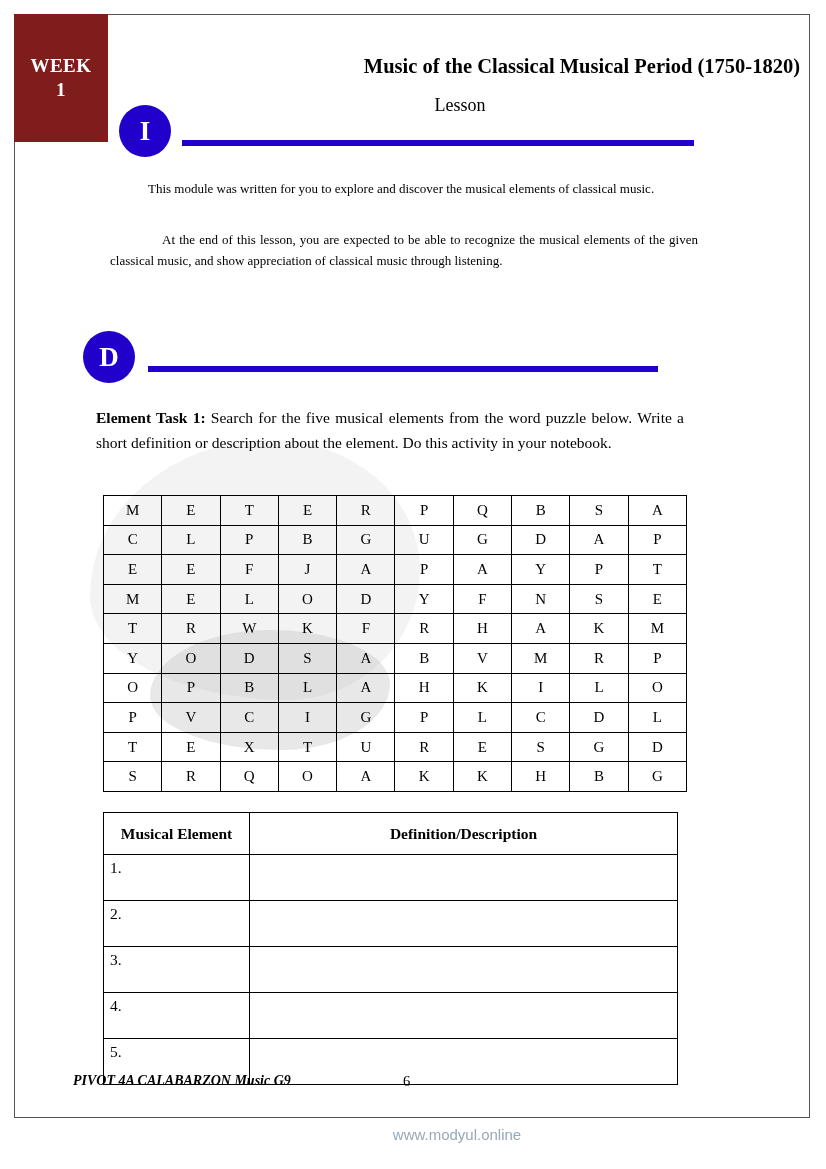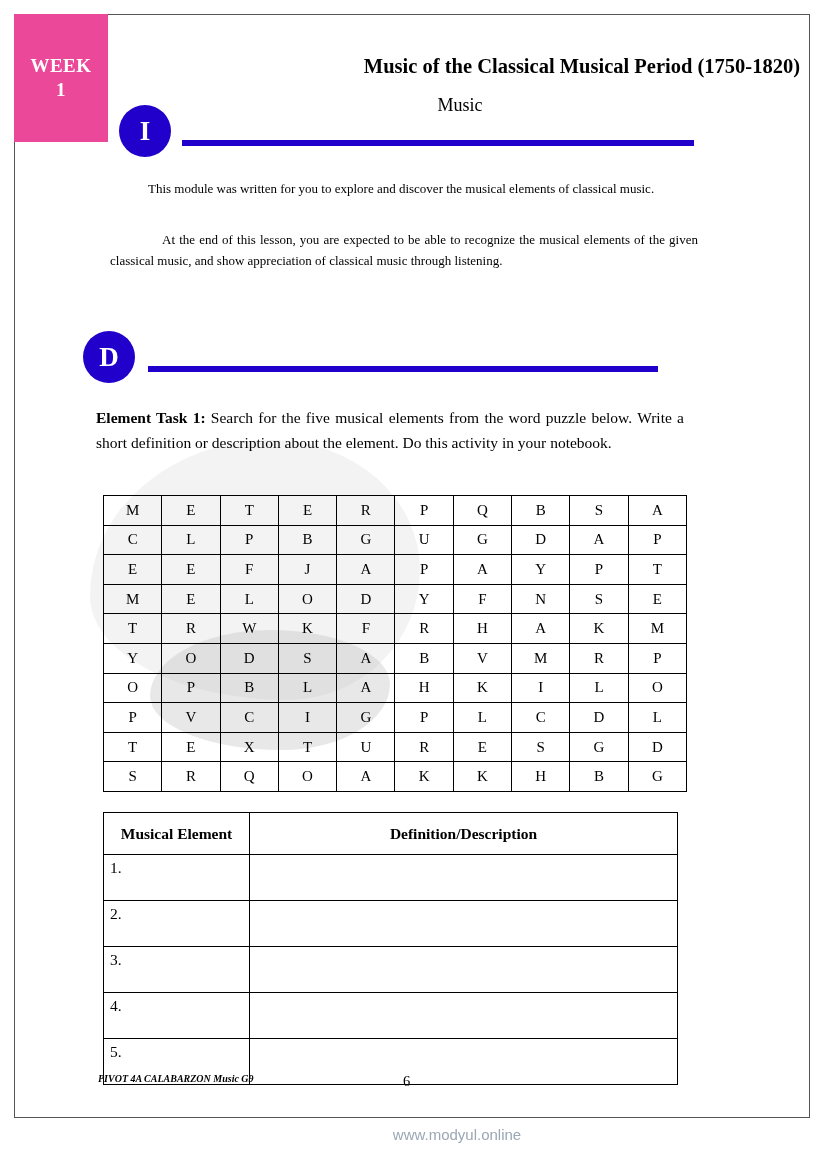--- a/index.html
+++ b/index.html
@@ -27,21 +27,21 @@
     box-sizing: border-box;
   }
 
   
   .week-badge {
     position: absolute;
     left: 14px;
     top: 14px;
     width: 94px;
     height: 128px;
-    background: #ec4899;
+    background: #7f1d1d;
     color: #ffffff;
     font-family: "Liberation Serif", serif;
     font-weight: bold;
     font-size: 19px;
     letter-spacing: 0.5px;
     display: flex;
     flex-direction: column;
     align-items: center;
     justify-content: center;
     line-height: 1.25;
@@ -206,25 +206,24 @@
     text-align: left;
     padding: 4px 0 0 6px;
   }
   #answers td.blank { height: 41px; }
 
   
   .footer-left {
     position: absolute;
     left: 73px;
     top: 1073px;
-    font-size: 10px;
+    font-size: 14px;
     font-style: italic;
     font-weight: bold;
     font-family: "Liberation Serif", serif;
-    margin-left: 25px;
   }
   .footer-page {
     position: absolute;
     left: 403px;
     top: 1073px;
     font-size: 14.5px;
     font-family: "Liberation Serif", serif;
   }
   .site-wm {
     position: absolute;
@@ -242,21 +241,21 @@
 <body>
 
 <div class="page-border"></div>
 
 <div class="week-badge">
   <span>WEEK</span>
   <span class="w-num">1</span>
 </div>
 
 <div class="doc-title">Music of the Classical Musical Period (1750-1820)</div>
-<div class="doc-subtitle">Music</div>
+<div class="doc-subtitle">Lesson</div>
 
 <div class="circle-mark" id="mark-i">I</div>
 <div class="rule" id="rule-i"></div>
 
 <div class="para" id="para-1"><span class="indent"></span><span>This module was written for you to explore and discover the musical elements of classical music.</span></div>
 <div class="para" id="para-2"><span class="indent"></span><span>At the end of this lesson, you are expected to be able to recognize the musical elements of the given classical music,  and show appreciation of classical music through listening.</span></div>
 
 <div class="circle-mark" id="mark-d">D</div>
 <div class="rule" id="rule-d"></div>
 

